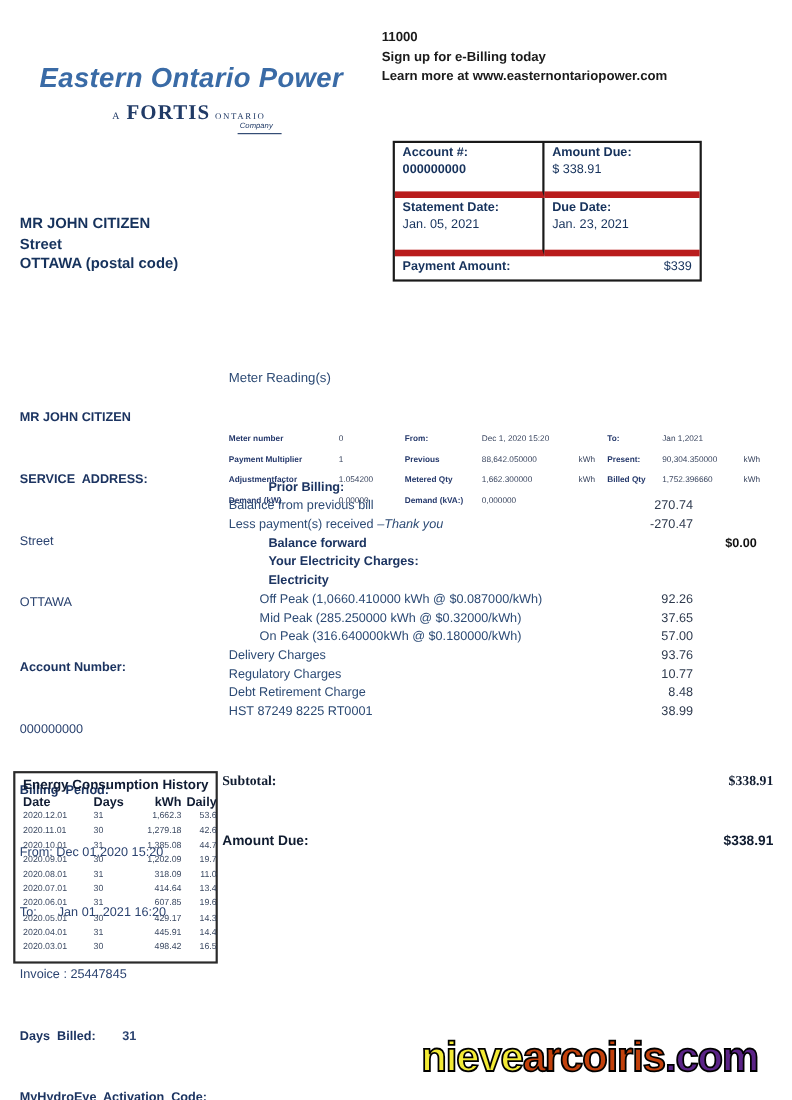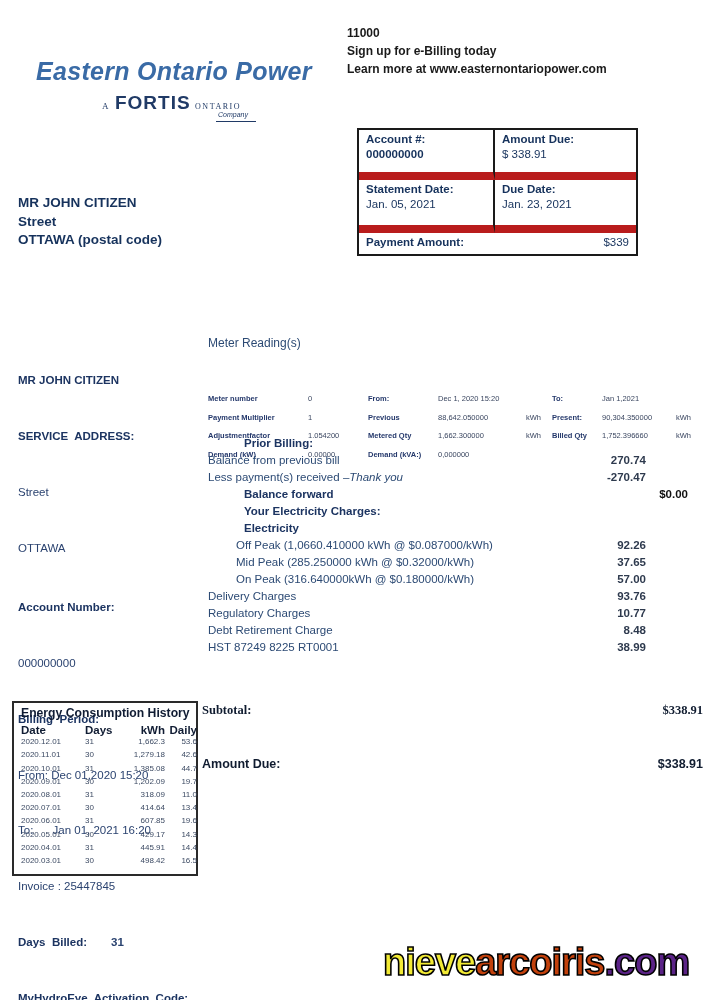--- a/index.html
+++ b/index.html
@@ -9,38 +9,38 @@
     font-family:"Liberation Sans", sans-serif; color:#2b4370;
   }
   
   .logo-title {
     position:absolute; left:36px; top:57px;
     font-size:25px; font-style:italic; font-weight:bold;
     color:#3a6ba6; letter-spacing:0.3px;
   }
   .fortis-line { position:absolute; left:102px; top:92px; color:#203a66; white-space:nowrap; }
   .fortis-a { font-size:9px; font-family:"Liberation Serif", serif; margin-right:2px; }
-  .fortis-name { font-size:19px; font-weight:bold; font-family:Liberation Sans, sans-serif; letter-spacing:1px; }
+  .fortis-name { font-size:19px; font-weight:bold; font-family:Liberation Serif, serif; letter-spacing:1px; }
   .fortis-ontario { font-size:8px; font-family:"Liberation Serif", serif; letter-spacing:1.5px; }
   .fortis-company { position:absolute; left:218px; top:111px; font-size:7px; font-style:italic; color:#203a66; }
   .fortis-underline { position:absolute; left:216px; top:121px; width:40px; border-top:1.5px solid #203a66; }
   
   .promo {
     position:absolute; left:347px; top:24px; width:300px;
     color:#1a1a1a; font-weight:bold; font-size:12px; line-height:1.5;
   }
   
   .summary-box {
     position:absolute; left:357px; top:128px; width:281px; height:128px;
     border:2px solid #1a1a1a; box-sizing:border-box; color:#16325c;
   }
   .sb-grid { display:grid; grid-template-columns:136px 1fr; grid-template-rows:50px 53px 1fr; height:100%; }
   .sb-cell { padding:3px 7px; font-size:11.5px; box-sizing:border-box; }
   .sb-r { border-right:2px solid #1a1a1a; }
-  .sb-b { border-bottom:8px solid #b91c1c; }
+  .sb-b { border-bottom:6px solid #b91c1c; }
   .sb-label { font-weight:bold; }
   .sb-value { margin-top:3px; }
   .sb-value-bold { margin-top:3px; font-weight:bold; }
   .sb-payment { grid-column:1 / span 2; display:flex; justify-content:space-between; padding:3px 7px; font-size:11.5px; }
   
   .mail { position:absolute; left:18px; top:194px; font-weight:bold; font-size:13.5px; color:#16325c; line-height:1.38; }
   
   .info { position:absolute; left:18px; top:334px; font-size:11.5px; line-height:18.6px; white-space:pre; }
   .info .b { font-weight:bold; color:#1c3461; }
   .info .gap { margin-top:4px; }
@@ -52,21 +52,21 @@
     display:grid; grid-template-columns:100px 60px 70px 88px 26px 50px 74px 28px;
     grid-auto-rows:18.5px; font-size:7.5px; color:#3a4660; white-space:nowrap;margin-top:36px;
   }
   .meter-grid .ml { font-weight:bold; color:#24386b; }
   
   .charges { position:absolute; left:208px; top:437px; width:480px; font-size:11.5px; }
   .ch-line { position:relative; height:17px; white-space:nowrap; }
   .ch-line .lbl { color:#2c4a74; }
   .ch-line .lbl-b { color:#1c3461; font-weight:bold;margin-left:36px; }
   .ch-line .ind { padding-left:28px; }
-  .ch-amt { position:absolute; right:42px; top:0; color:#2e3a4e;font-weight:bold; }
+  .ch-amt { position:absolute; right:58px; top:0; color:#2e3a4e; }
   .ch-amt-strong { position:absolute; right:0; top:0; color:#111; font-weight:bold; }
   .it { font-style:italic; }
   
   .energy {
     position:absolute; left:12px; top:701px; width:186px; height:175px;
     border:2px solid #2a2a2a; box-sizing:border-box; padding:3px 0 0 7px;
   }
   .energy-title { font-weight:bold; font-size:12.2px; color:#101c33; white-space:nowrap; }
   .energy-grid {
     display:grid; grid-template-columns:64px 30px 52px 32px;

